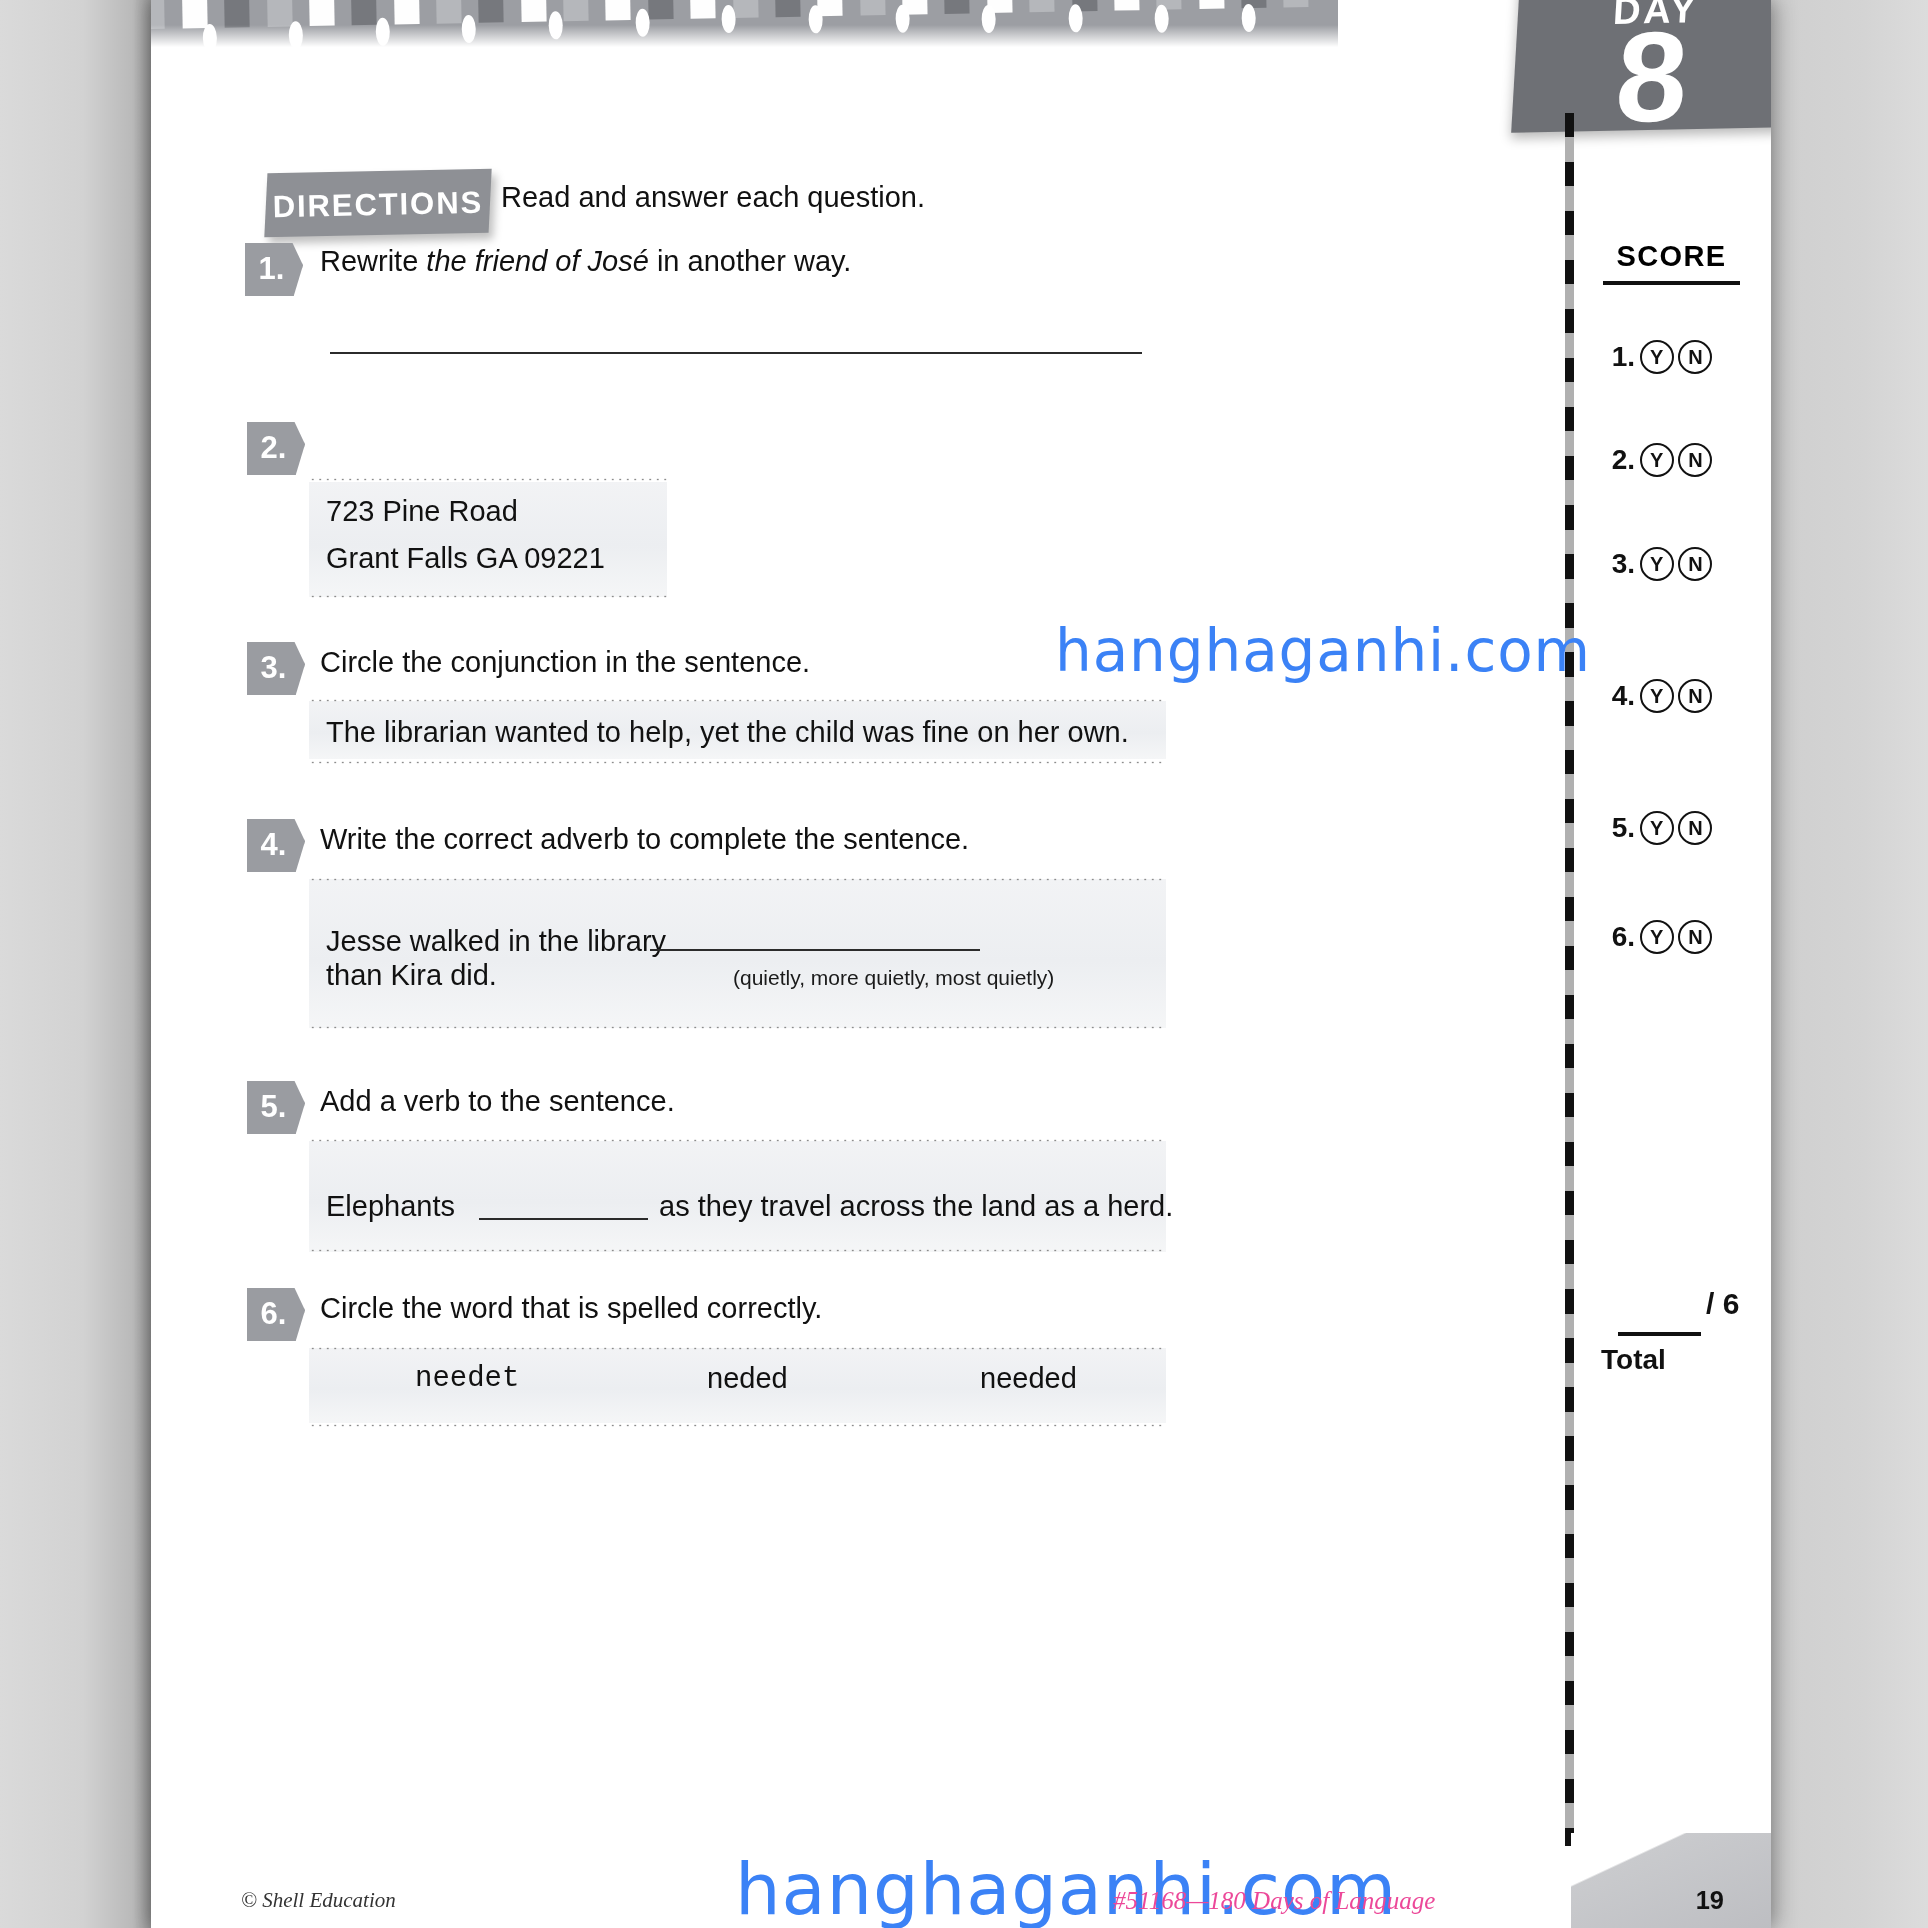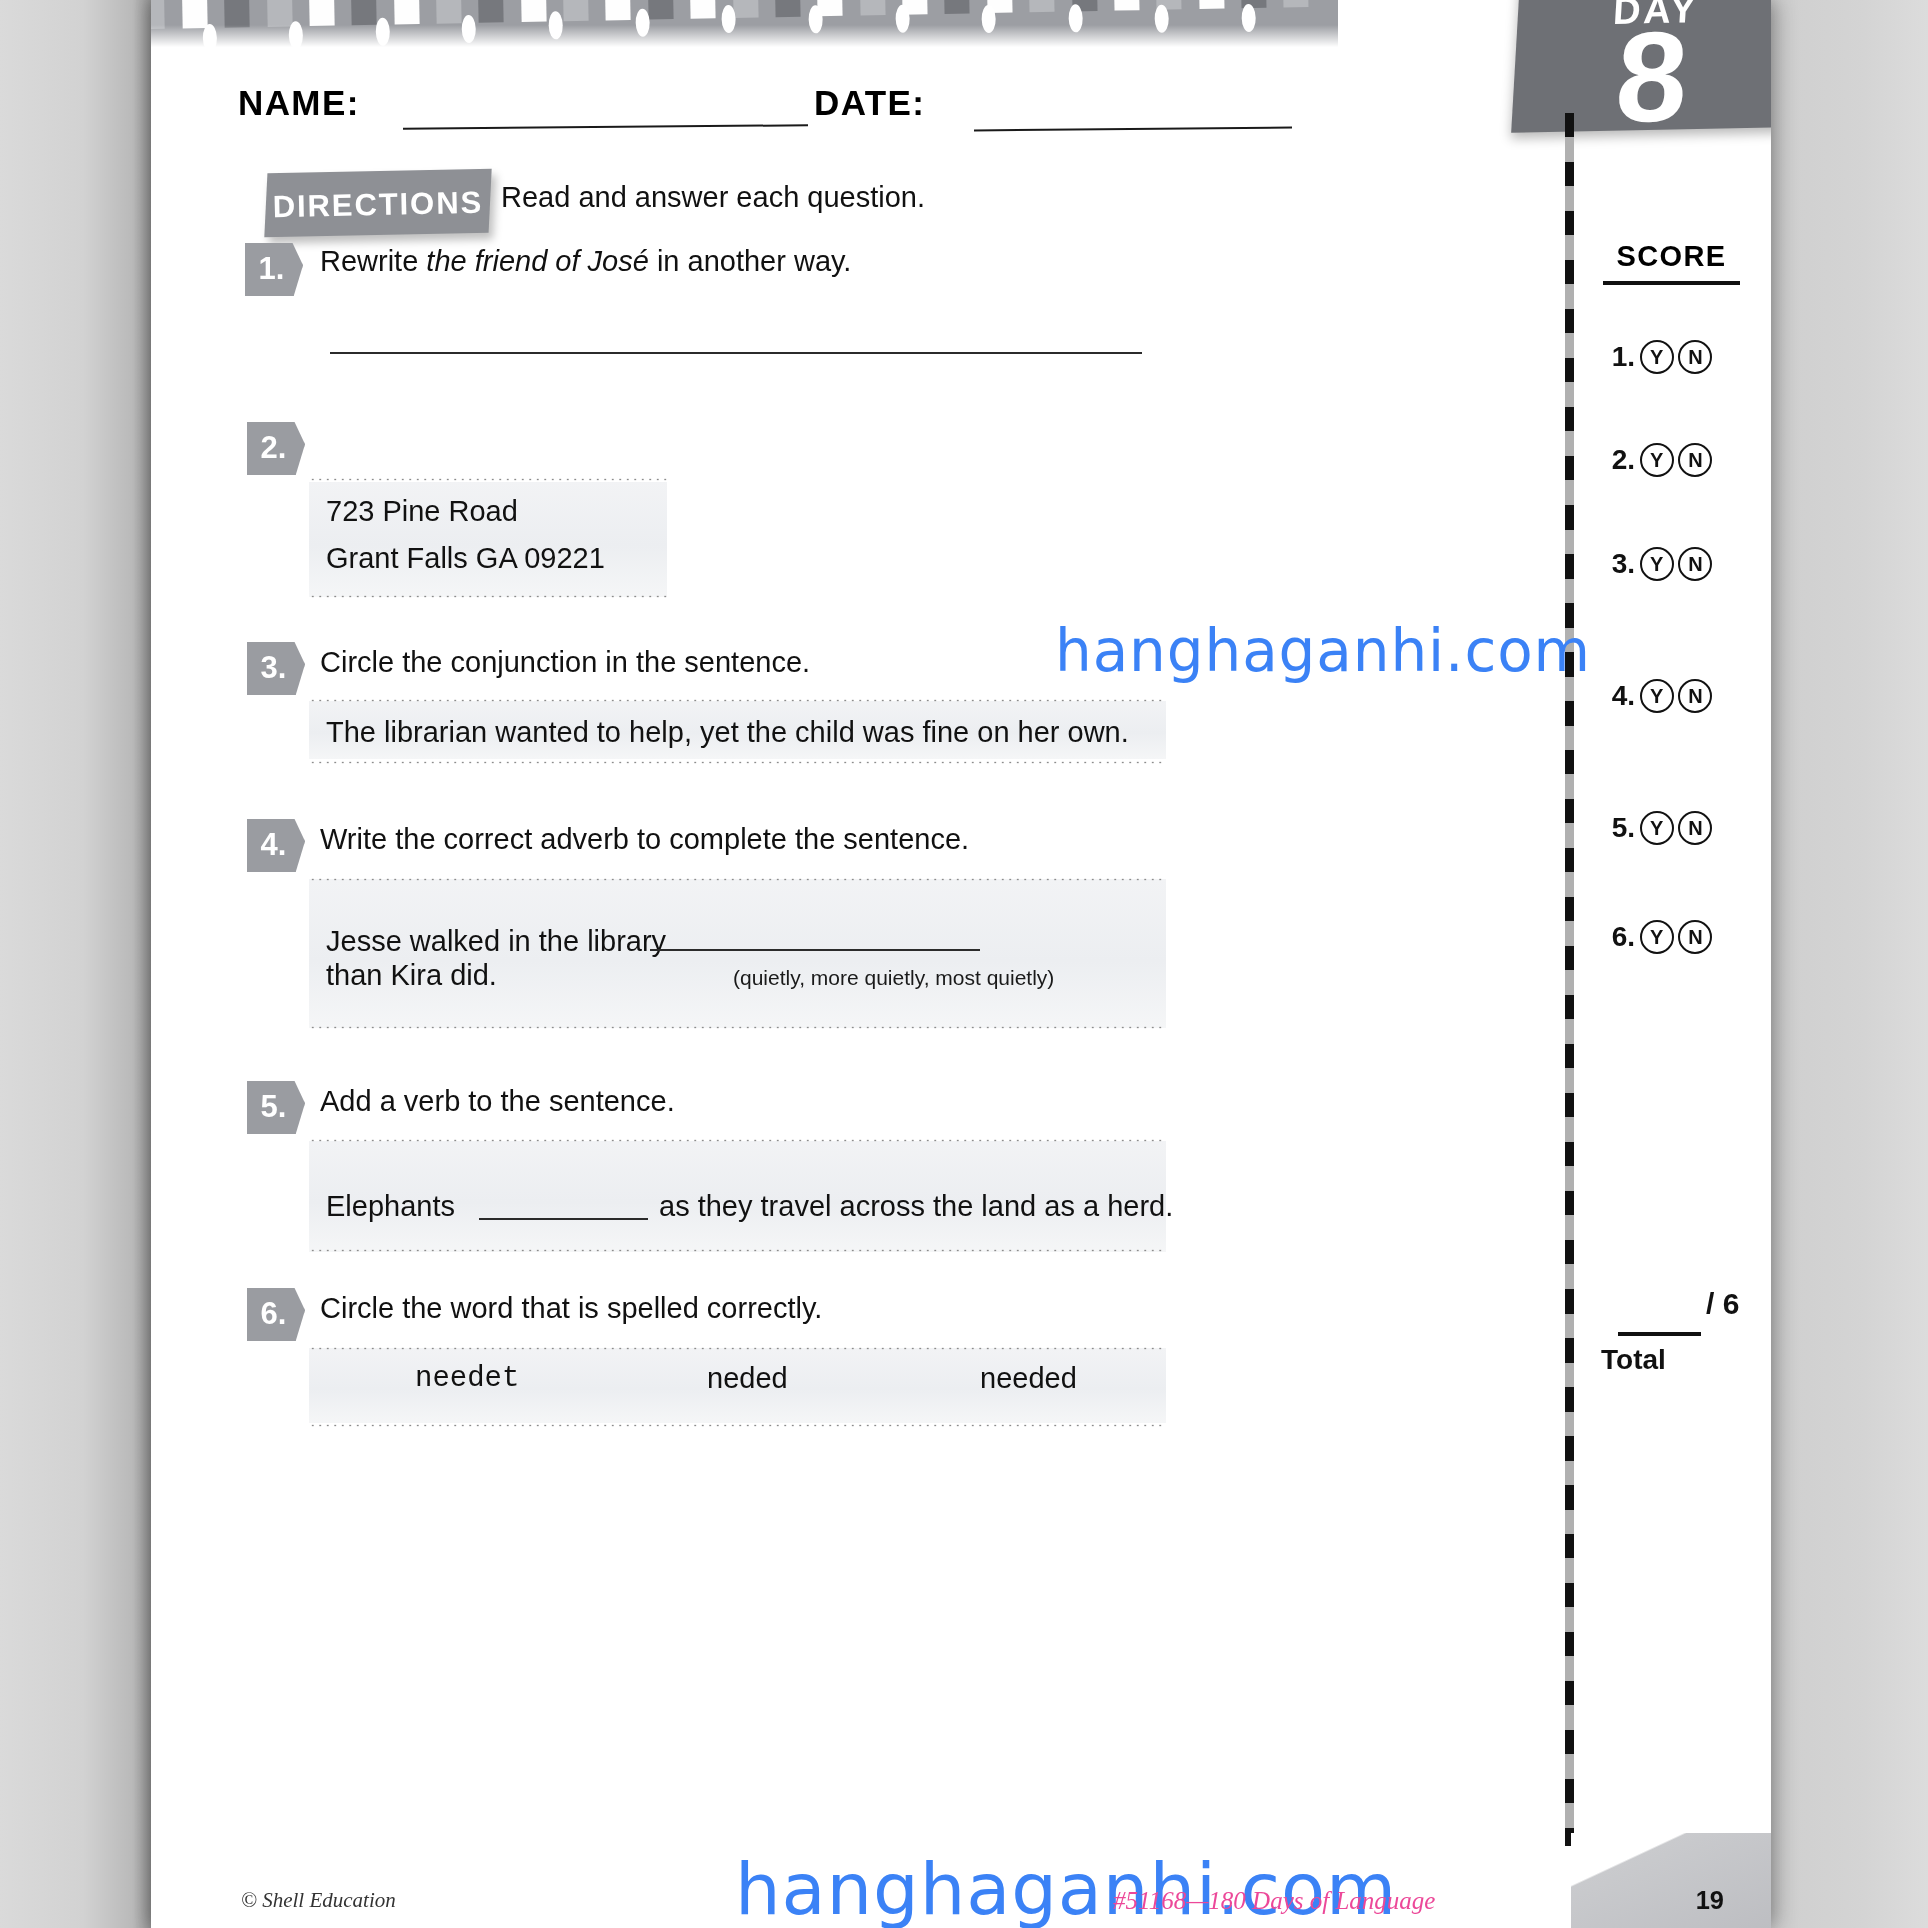--- a/index.html
+++ b/index.html
@@ -410,26 +410,20 @@
           <div class="perf" style="left: 1192px; top: 69px;"></div>
         </div>
       <div class="banner-fade"></div>
     </div>
 
     <div class="day-badge">
       <div class="day-word">DAY</div>
       <div class="day-num">8</div>
     </div>
 
-    <div class="namedate">
-      <div class="nd-label" style="left:0;">NAME:</div>
-      <div class="nd-rule" style="left:165px; top:43px; width:405px; transform:rotate(-0.5deg);"></div>
-      <div class="nd-label" style="left:576px;">DATE:</div>
-      <div class="nd-rule" style="left:736px; top:45px; width:318px; transform:rotate(-0.5deg);"></div>
-    </div>
 
     <div class="dir-tag">
       <span>DIRECTIONS</span>
     </div>
     <div class="dir-text">Read and answer each question.</div>
 
     <div class="qnum" style="left:94px; top:243px;">
       <span>1.</span>
     </div>
     <div class="qtext" style="left:169px; top:245px;">

